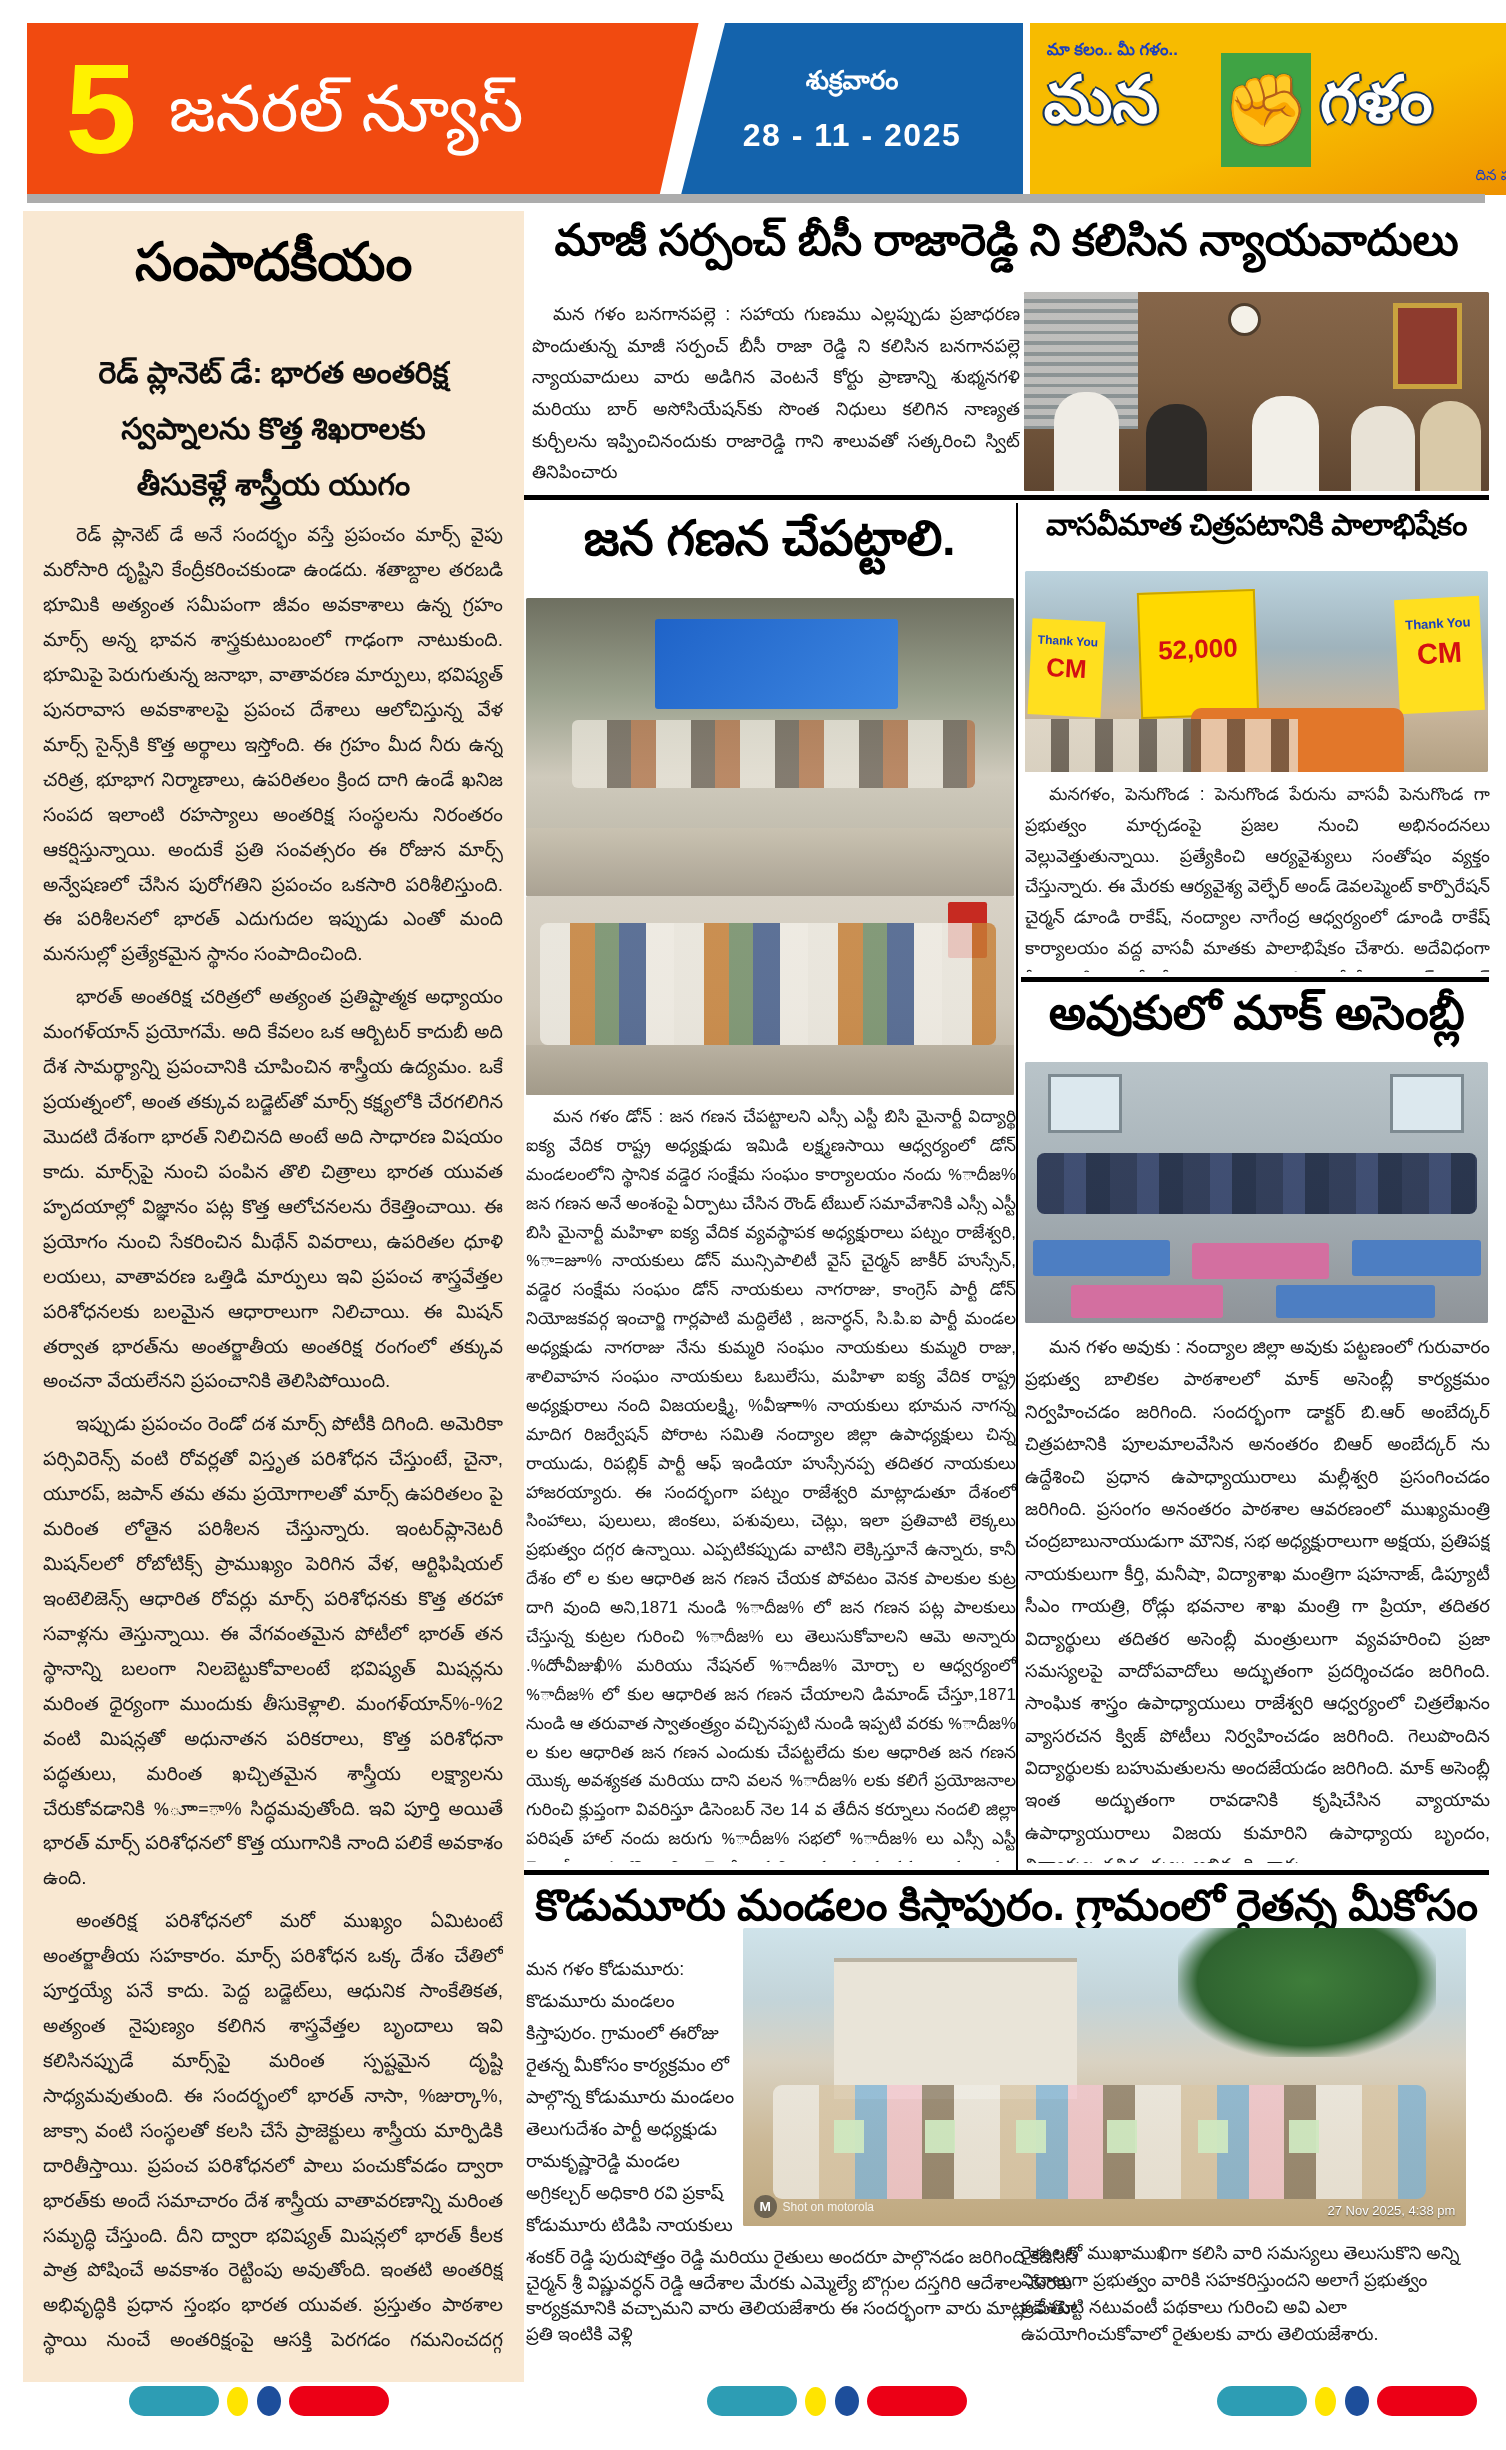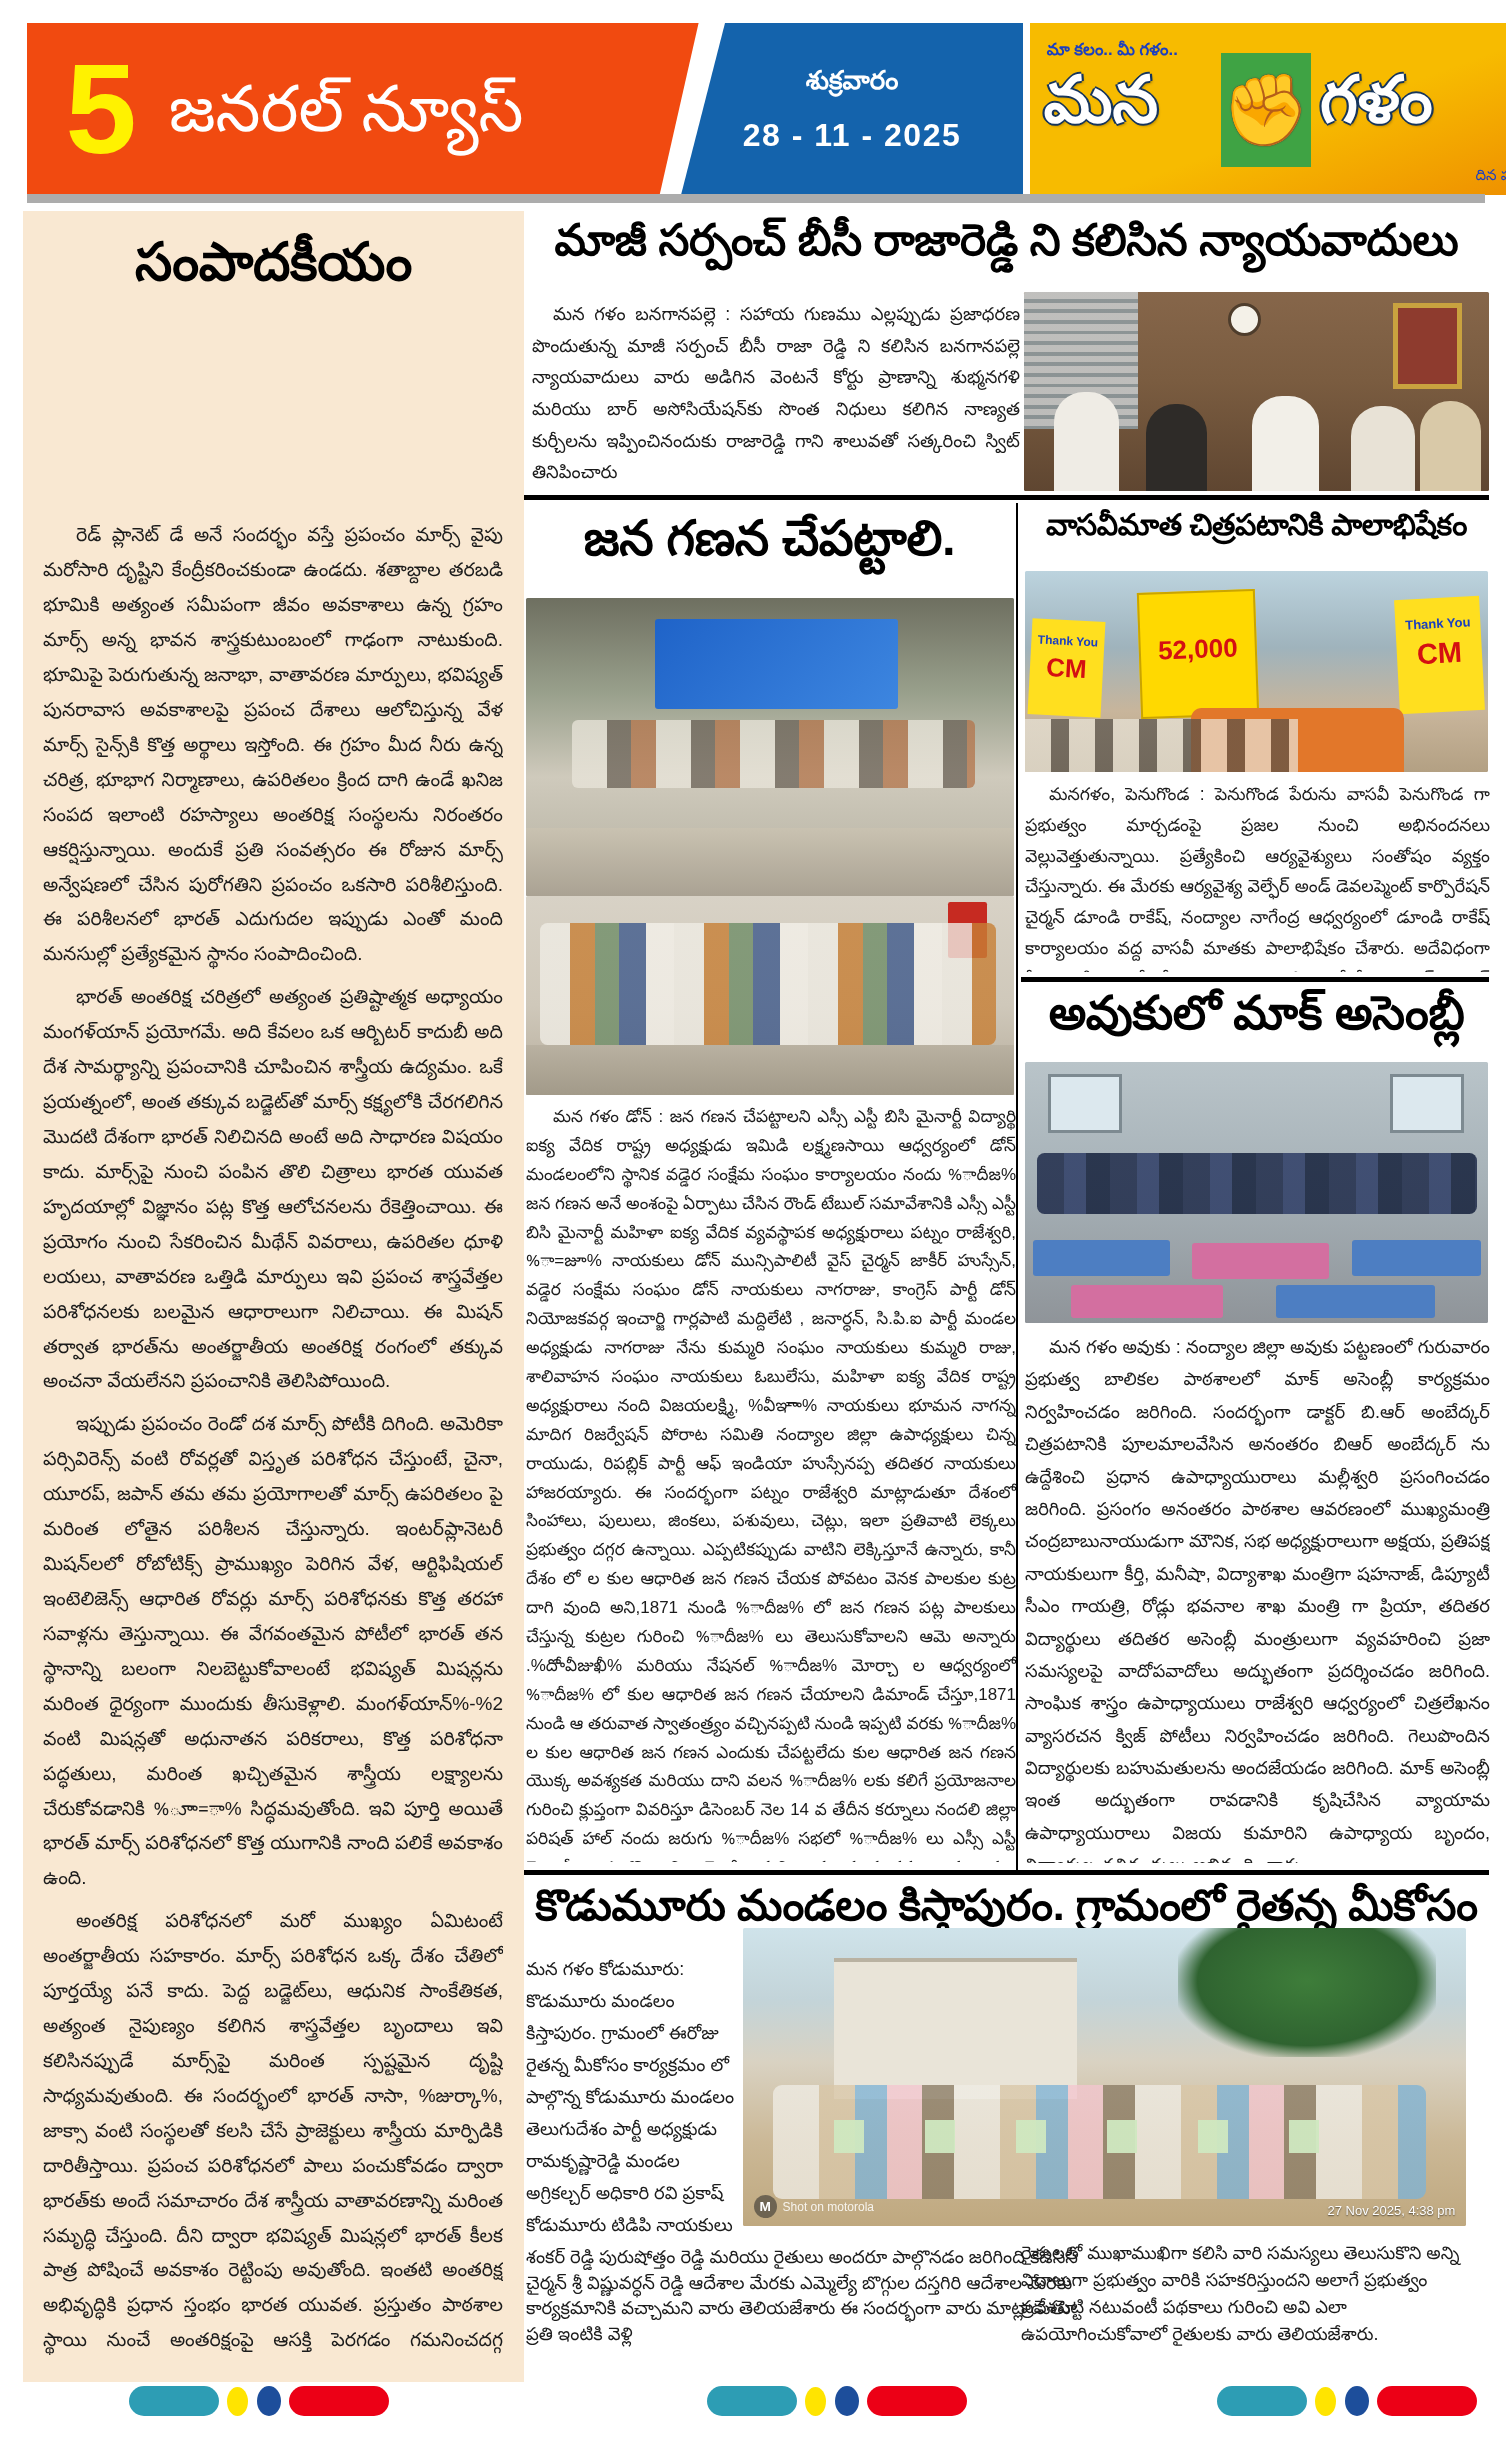--- a/index.html
+++ b/index.html
@@ -64,20 +64,25 @@
   <div class="abs" id="logo-fist-box">
     <span id="logo-fist">✊</span>
   </div>
   <span class="abs logo-word" style="left:290px;">గళం</span>
   <span class="abs" id="logo-subtitle">దిన పత్రిక</span>
 </div>
 <div class="abs" id="gray-bar"></div>
 
 <div class="abs" id="editorial">
   <div class="abs headline" id="ed-title">సంపాదకీయం</div>
+  <div class="abs" id="ed-sub">
+    <div>రెడ్ ప్లానెట్ డే: భారత అంతరిక్ష</div>
+    <div>స్వప్నాలను కొత్త శిఖరాలకు</div>
+    <div>తీసుకెళ్లే శాస్త్రీయ యుగం</div>
+  </div>
   <div class="abs bodytext" id="ed-body">
     <p>రెడ్ ప్లానెట్ డే అనే సందర్భం వస్తే ప్రపంచం మార్స్ వైపు మరోసారి దృష్టిని కేంద్రీకరించకుండా ఉండదు. శతాబ్దాల తరబడి భూమికి అత్యంత సమీపంగా జీవం అవకాశాలు ఉన్న గ్రహం మార్స్ అన్న భావన శాస్త్రకుటుంబంలో గాఢంగా నాటుకుంది. భూమిపై పెరుగుతున్న జనాభా, వాతావరణ మార్పులు, భవిష్యత్ పునరావాస అవకాశాలపై ప్రపంచ దేశాలు ఆలోచిస్తున్న వేళ మార్స్ సైన్స్‌కి కొత్త అర్థాలు ఇస్తోంది. ఈ గ్రహం మీద నీరు ఉన్న చరిత్ర, భూభాగ నిర్మాణాలు, ఉపరితలం క్రింద దాగి ఉండే ఖనిజ సంపద ఇలాంటి రహస్యాలు అంతరిక్ష సంస్థలను నిరంతరం ఆకర్షిస్తున్నాయి. అందుకే ప్రతి సంవత్సరం ఈ రోజున మార్స్ అన్వేషణలో చేసిన పురోగతిని ప్రపంచం ఒకసారి పరిశీలిస్తుంది. ఈ పరిశీలనలో భారత్ ఎదుగుదల ఇప్పుడు ఎంతో మంది మనసుల్లో ప్రత్యేకమైన స్థానం సంపాదించింది.</p>
     <p>భారత్ అంతరిక్ష చరిత్రలో అత్యంత ప్రతిష్టాత్మక అధ్యాయం మంగళ్‌యాన్ ప్రయోగమే. అది కేవలం ఒక ఆర్బిటర్ కాదుబీ అది దేశ సామర్థ్యాన్ని ప్రపంచానికి చూపించిన శాస్త్రీయ ఉద్యమం. ఒకే ప్రయత్నంలో, అంత తక్కువ బడ్జెట్‌తో మార్స్ కక్ష్యలోకి చేరగలిగిన మొదటి దేశంగా భారత్ నిలిచినది అంటే అది సాధారణ విషయం కాదు. మార్స్‌పై నుంచి పంపిన తొలి చిత్రాలు భారత యువత హృదయాల్లో విజ్ఞానం పట్ల కొత్త ఆలోచనలను రేకెత్తించాయి. ఈ ప్రయోగం నుంచి సేకరించిన మీథేన్ వివరాలు, ఉపరితల ధూళి లయలు, వాతావరణ ఒత్తిడి మార్పులు ఇవి ప్రపంచ శాస్త్రవేత్తల పరిశోధనలకు బలమైన ఆధారాలుగా నిలిచాయి. ఈ మిషన్ తర్వాత భారత్‌ను అంతర్జాతీయ అంతరిక్ష రంగంలో తక్కువ అంచనా వేయలేనని ప్రపంచానికి తెలిసిపోయింది.</p>
     <p>ఇప్పుడు ప్రపంచం రెండో దశ మార్స్ పోటీకి దిగింది. అమెరికా పర్సివిరెన్స్ వంటి రోవర్లతో విస్తృత పరిశోధన చేస్తుంటే, చైనా, యూరప్, జపాన్ తమ తమ ప్రయోగాలతో మార్స్ ఉపరితలం పై మరింత లోతైన పరిశీలన చేస్తున్నారు. ఇంటర్‌ప్లానెటరీ మిషన్‌లలో రోబోటిక్స్ ప్రాముఖ్యం పెరిగిన వేళ, ఆర్టిఫిషియల్ ఇంటెలిజెన్స్ ఆధారిత రోవర్లు మార్స్ పరిశోధనకు కొత్త తరహా సవాళ్లను తెస్తున్నాయి. ఈ వేగవంతమైన పోటీలో భారత్ తన స్థానాన్ని బలంగా నిలబెట్టుకోవాలంటే భవిష్యత్ మిషన్లను మరింత ధైర్యంగా ముందుకు తీసుకెళ్లాలి. మంగళ్‌యాన్%-%2 వంటి మిషన్లతో అధునాతన పరికరాలు, కొత్త పరిశోధనా పద్ధతులు, మరింత ఖచ్చితమైన శాస్త్రీయ లక్ష్యాలను చేరుకోవడానికి %ూా=ా% సిద్ధమవుతోంది. ఇవి పూర్తి అయితే భారత్ మార్స్ పరిశోధనలో కొత్త యుగానికి నాంది పలికే అవకాశం ఉంది.</p>
     <p>అంతరిక్ష పరిశోధనలో మరో ముఖ్యం ఏమిటంటే అంతర్జాతీయ సహకారం. మార్స్ పరిశోధన ఒక్క దేశం చేతిలో పూర్తయ్యే పనే కాదు. పెద్ద బడ్జెట్‌లు, ఆధునిక సాంకేతికత, అత్యంత నైపుణ్యం కలిగిన శాస్త్రవేత్తల బృందాలు ఇవి కలిసినప్పుడే మార్స్‌పై మరింత స్పష్టమైన దృష్టి సాధ్యమవుతుంది. ఈ సందర్భంలో భారత్ నాసా, %జుర్కా%, జాక్సా వంటి సంస్థలతో కలసి చేసే ప్రాజెక్టులు శాస్త్రీయ మార్పిడికి దారితీస్తాయి. ప్రపంచ పరిశోధనలో పాలు పంచుకోవడం ద్వారా భారత్‌కు అందే సమాచారం దేశ శాస్త్రీయ వాతావరణాన్ని మరింత సమృద్ధి చేస్తుంది. దీని ద్వారా భవిష్యత్ మిషన్లలో భారత్ కీలక పాత్ర పోషించే అవకాశం రెట్టింపు అవుతోంది. ఇంతటి అంతరిక్ష అభివృద్ధికి ప్రధాన స్తంభం భారత యువత. ప్రస్తుతం పాఠశాల స్థాయి నుంచే అంతరిక్షంపై ఆసక్తి పెరగడం గమనించదగ్గ విషయం. రాకెట్ మోడళ్ళు తయారు చేసే పిల్లలు, కాలేజీల్లో సాటిలైట్ ప్రాజెక్టులను చేపట్టే విద్యార్థులు, అంతరిక్ష సాంకేతికతలోకి ప్రవేశిస్తున్న స్టార్టప్‌లు ఇవి అన్నీ కలిపి భారత అంతరిక్ష రంగానికి ఒక కొత్త తరం పునాది వేస్తున్నాయి.</p>
 
   </div>
 </div>
 
 <div class="abs headline" style="left:524px;top:216px;width:965px;font-size:44px;line-height:1.1;">మాజీ సర్పంచ్ బీసీ రాజారెడ్డి ని కలిసిన  న్యాయవాదులు</div>

